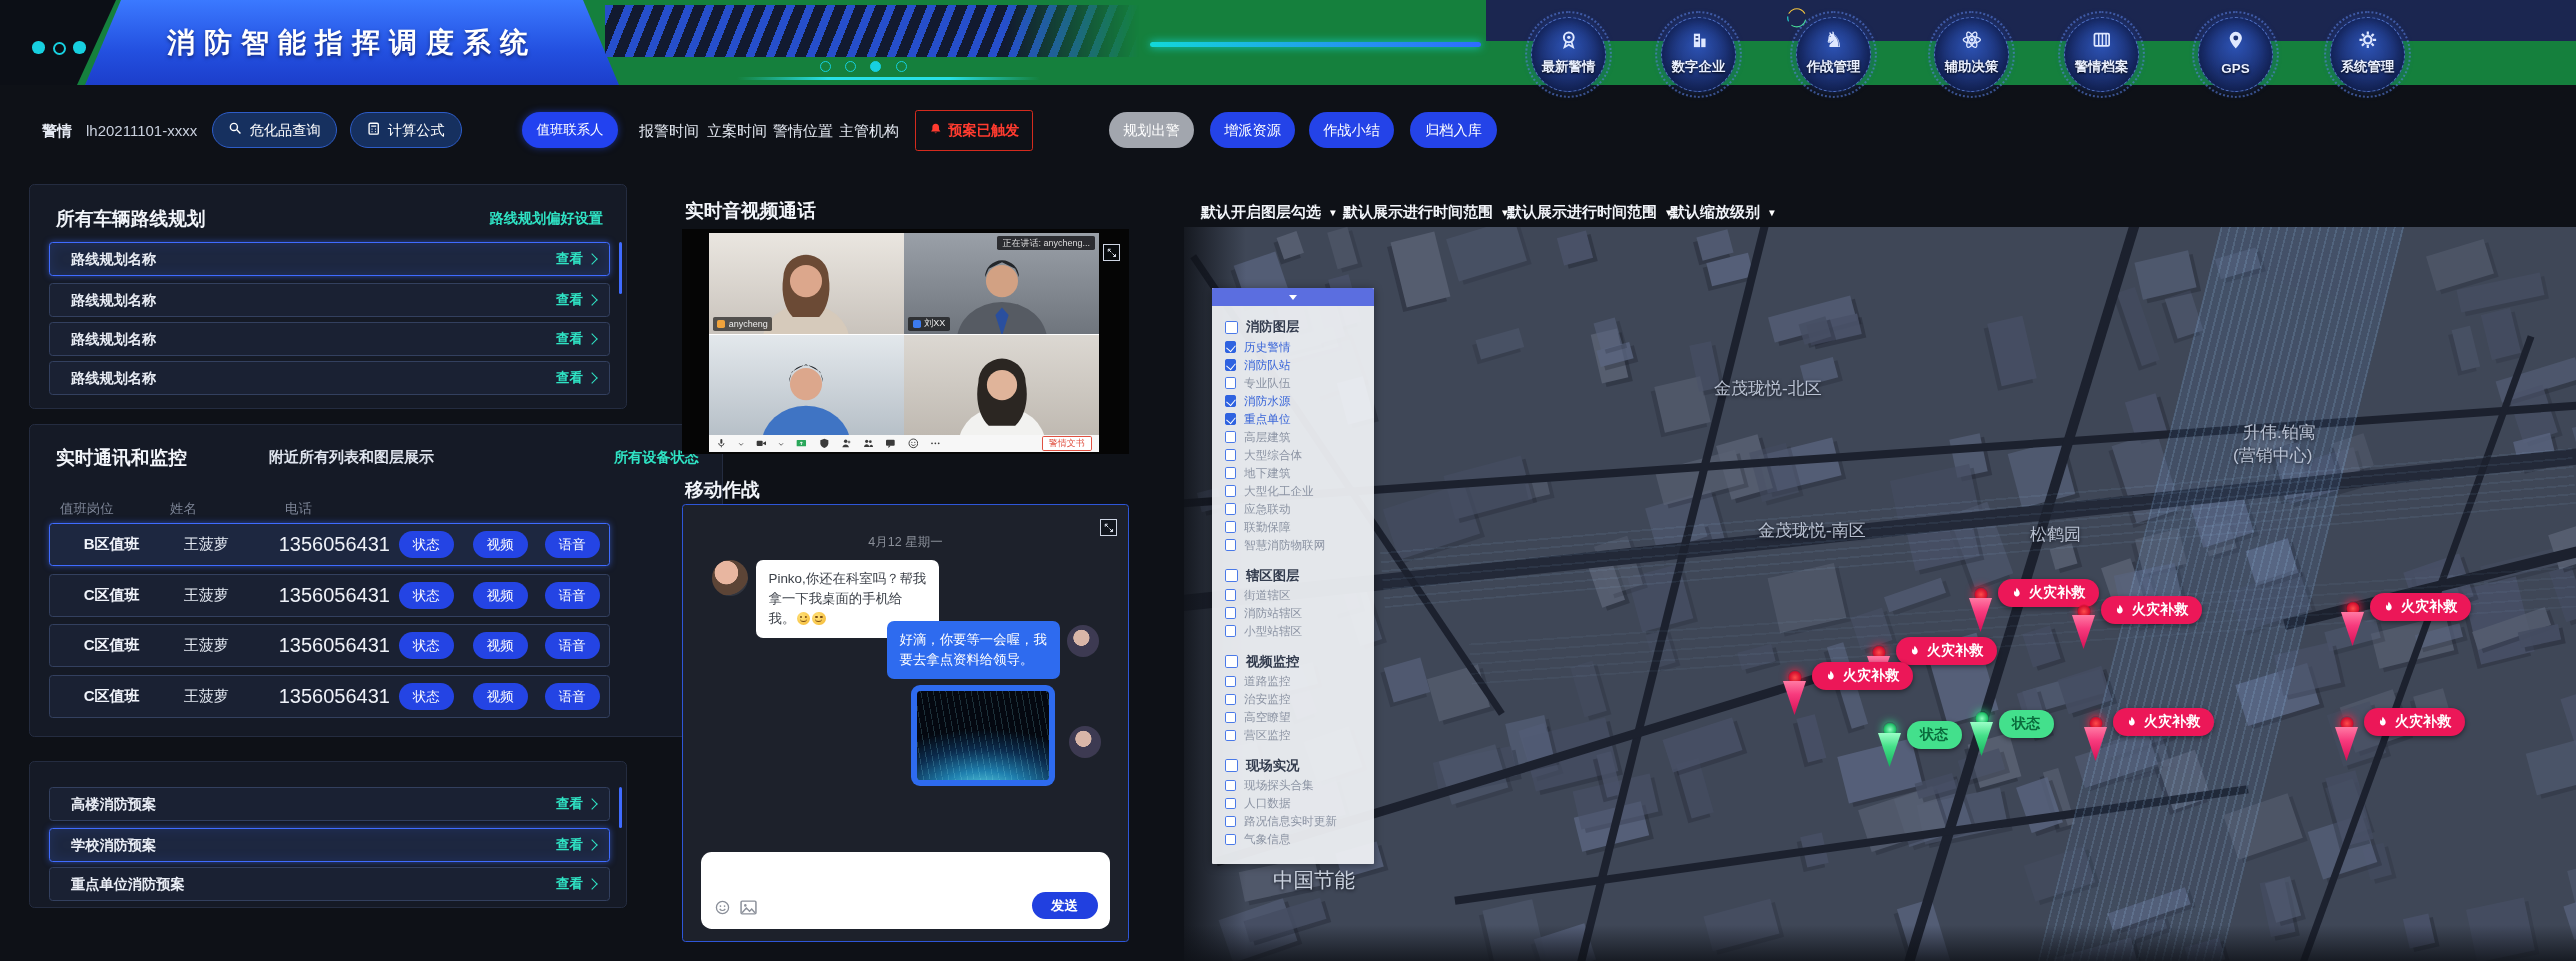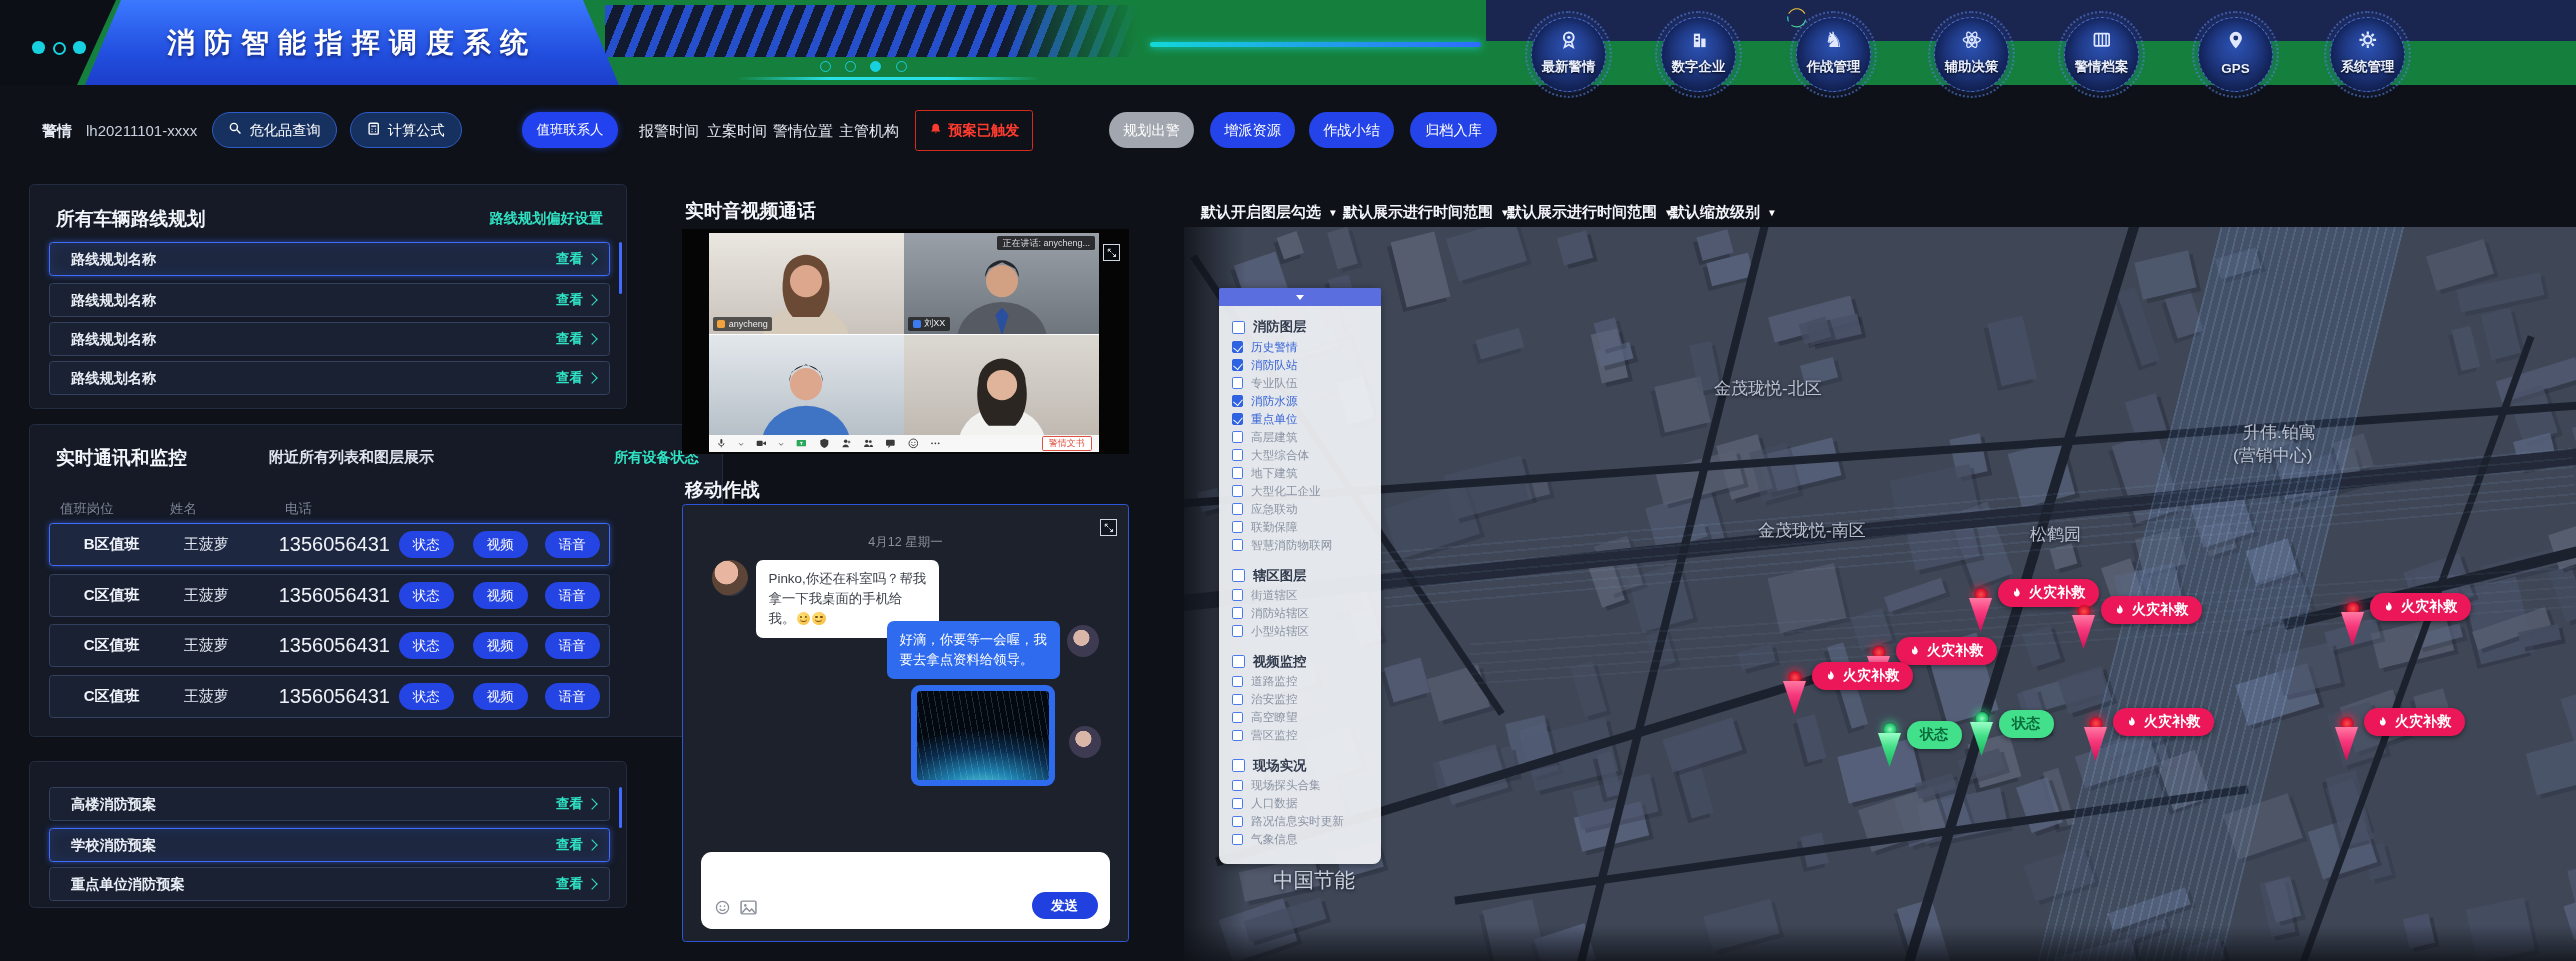--- a/index.html
+++ b/index.html
@@ -131,22 +131,22 @@
   .road{position:absolute;background:#1c212e}
   .flow{position:absolute;pointer-events:none}
   #map-shade-left{position:absolute;left:0;top:0;width:62px;height:734px;
     background:linear-gradient(90deg,rgba(14,17,23,.85),transparent)}
   #map-shade-bot{position:absolute;left:0;bottom:0;width:1392px;height:36px;
     background:linear-gradient(0deg,rgba(14,17,23,.8),transparent)}
   .plabel{position:absolute;font-size:17px;color:rgba(216,225,241,.82);text-shadow:0 0.9px 3.6px rgba(8,12,20,.95);
     white-space:nowrap;z-index:6}
 
   
-  #layers{position:absolute;left:35px;top:61px;width:162px;height:576px;background:rgba(241,243,246,.93);
-    border-radius:8px;z-index:10;box-shadow:0 1.8px 9px rgba(0,0,0,.4)}
+  #layers{position:absolute;left:28px;top:61px;width:162px;height:576px;background:rgba(241,243,246,.93);
+    border-radius:1px;z-index:10;box-shadow:0 1.8px 9px rgba(0,0,0,.4)}
   #layers-hdr{position:absolute;left:0;top:0;width:100%;height:18px;background:#5b6ee0;border-radius:1.8px 1.8px 0 0;
     display:flex;align-items:center;justify-content:center;cursor:pointer}
   #layers-hdr .tri{width:0;height:0;border-left:4.5px solid transparent;border-right:4.5px solid transparent;border-top:5.3px solid #fff}
   #layers-body{position:absolute;left:12.5px;top:27px;right:7.1px;bottom:9px}
   .lgroup{display:flex;align-items:center;gap:8px;height:21.4px;margin-top:10.7px}
   .lgroup:first-child{margin-top:1.8px}
   .lgroup .glb{font-size:13.4px;font-weight:bold;color:#333c4e}
   .litem{display:flex;align-items:center;gap:8px;height:18px}
   .cb{width:11.6px;height:11.6px;border:1.3px solid #4a79e8;border-radius:1.8px;background:#fff;box-sizing:border-box;
     position:relative;flex:0 0 auto;cursor:pointer}

